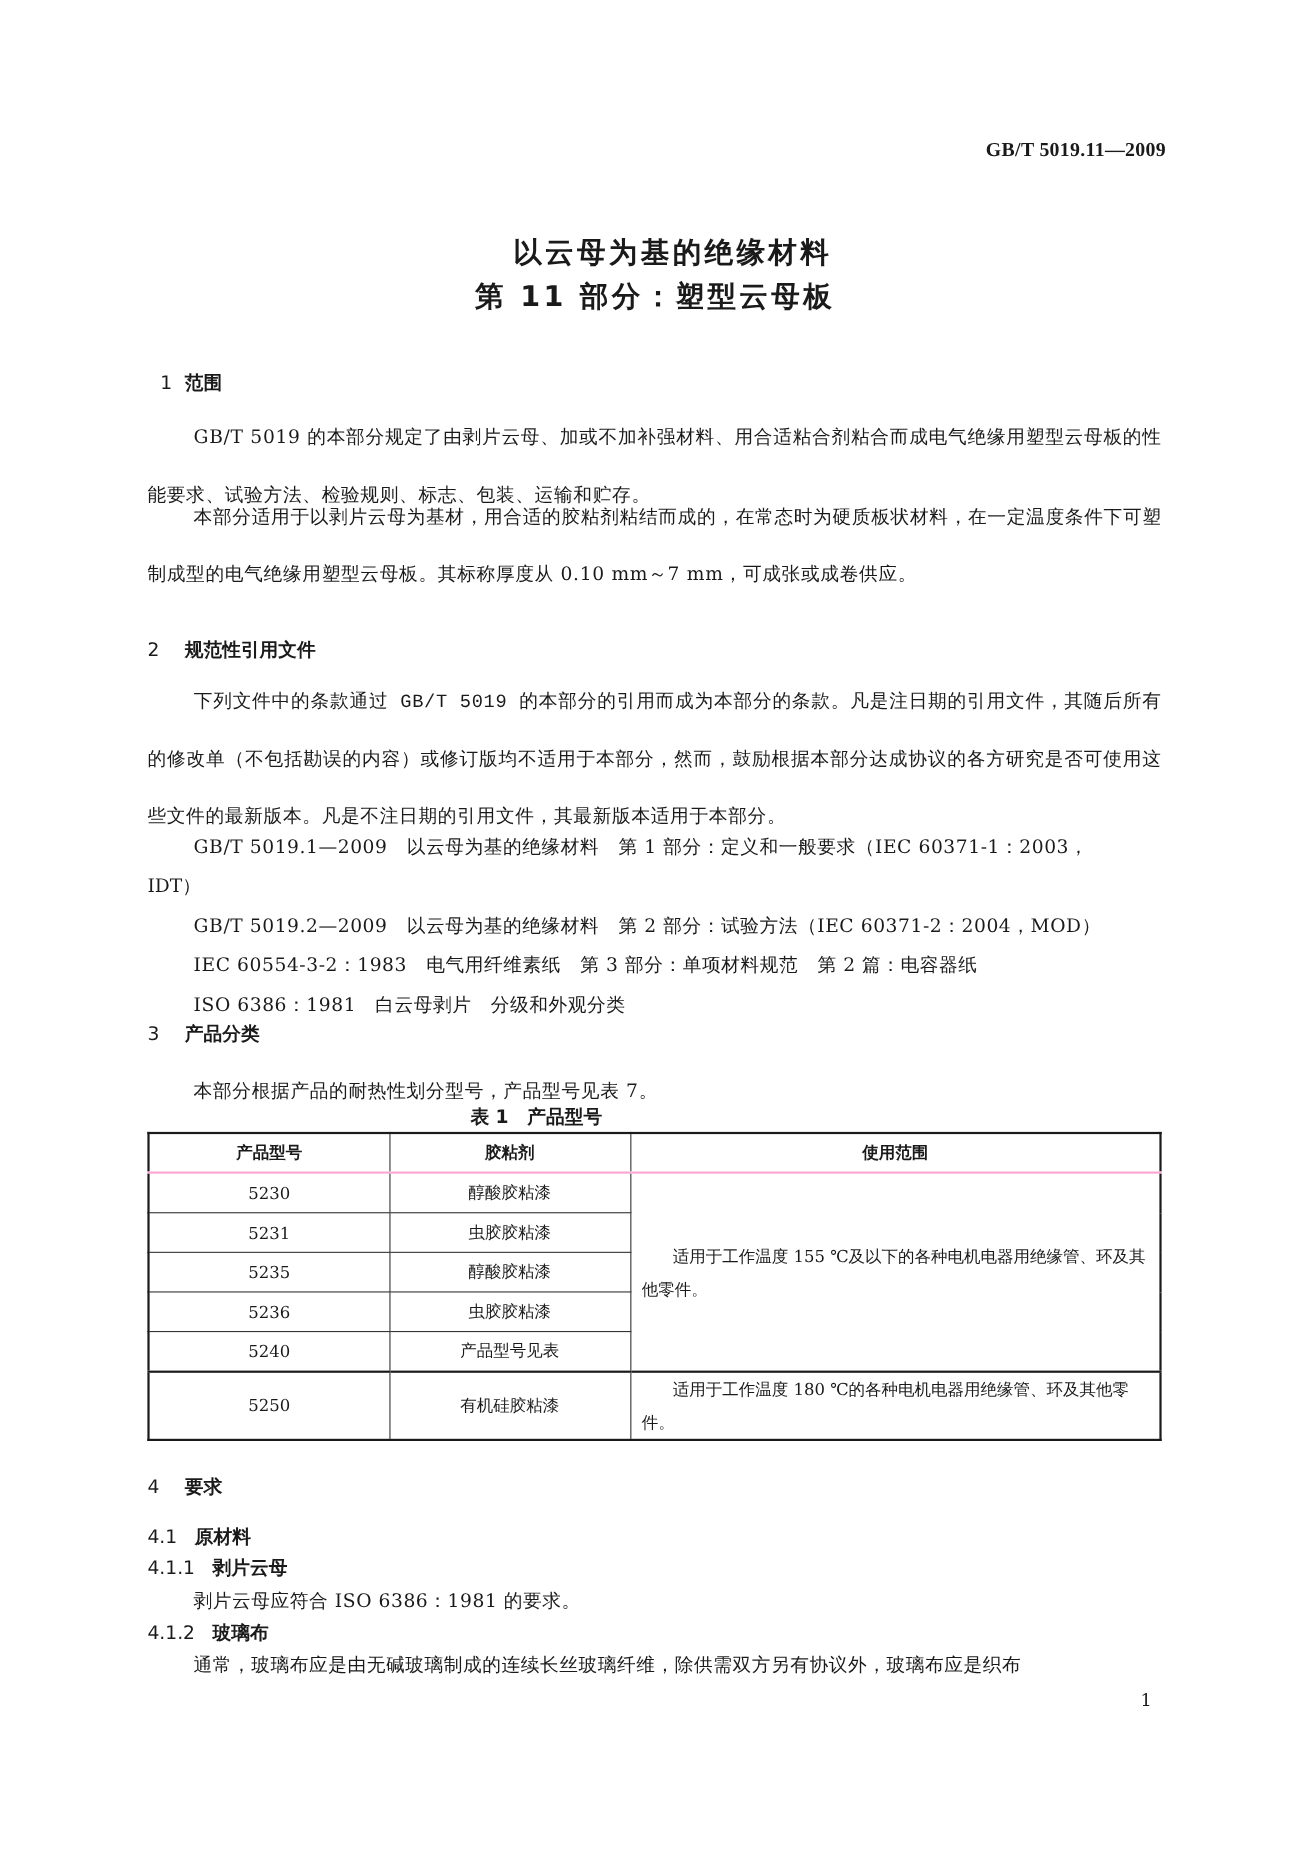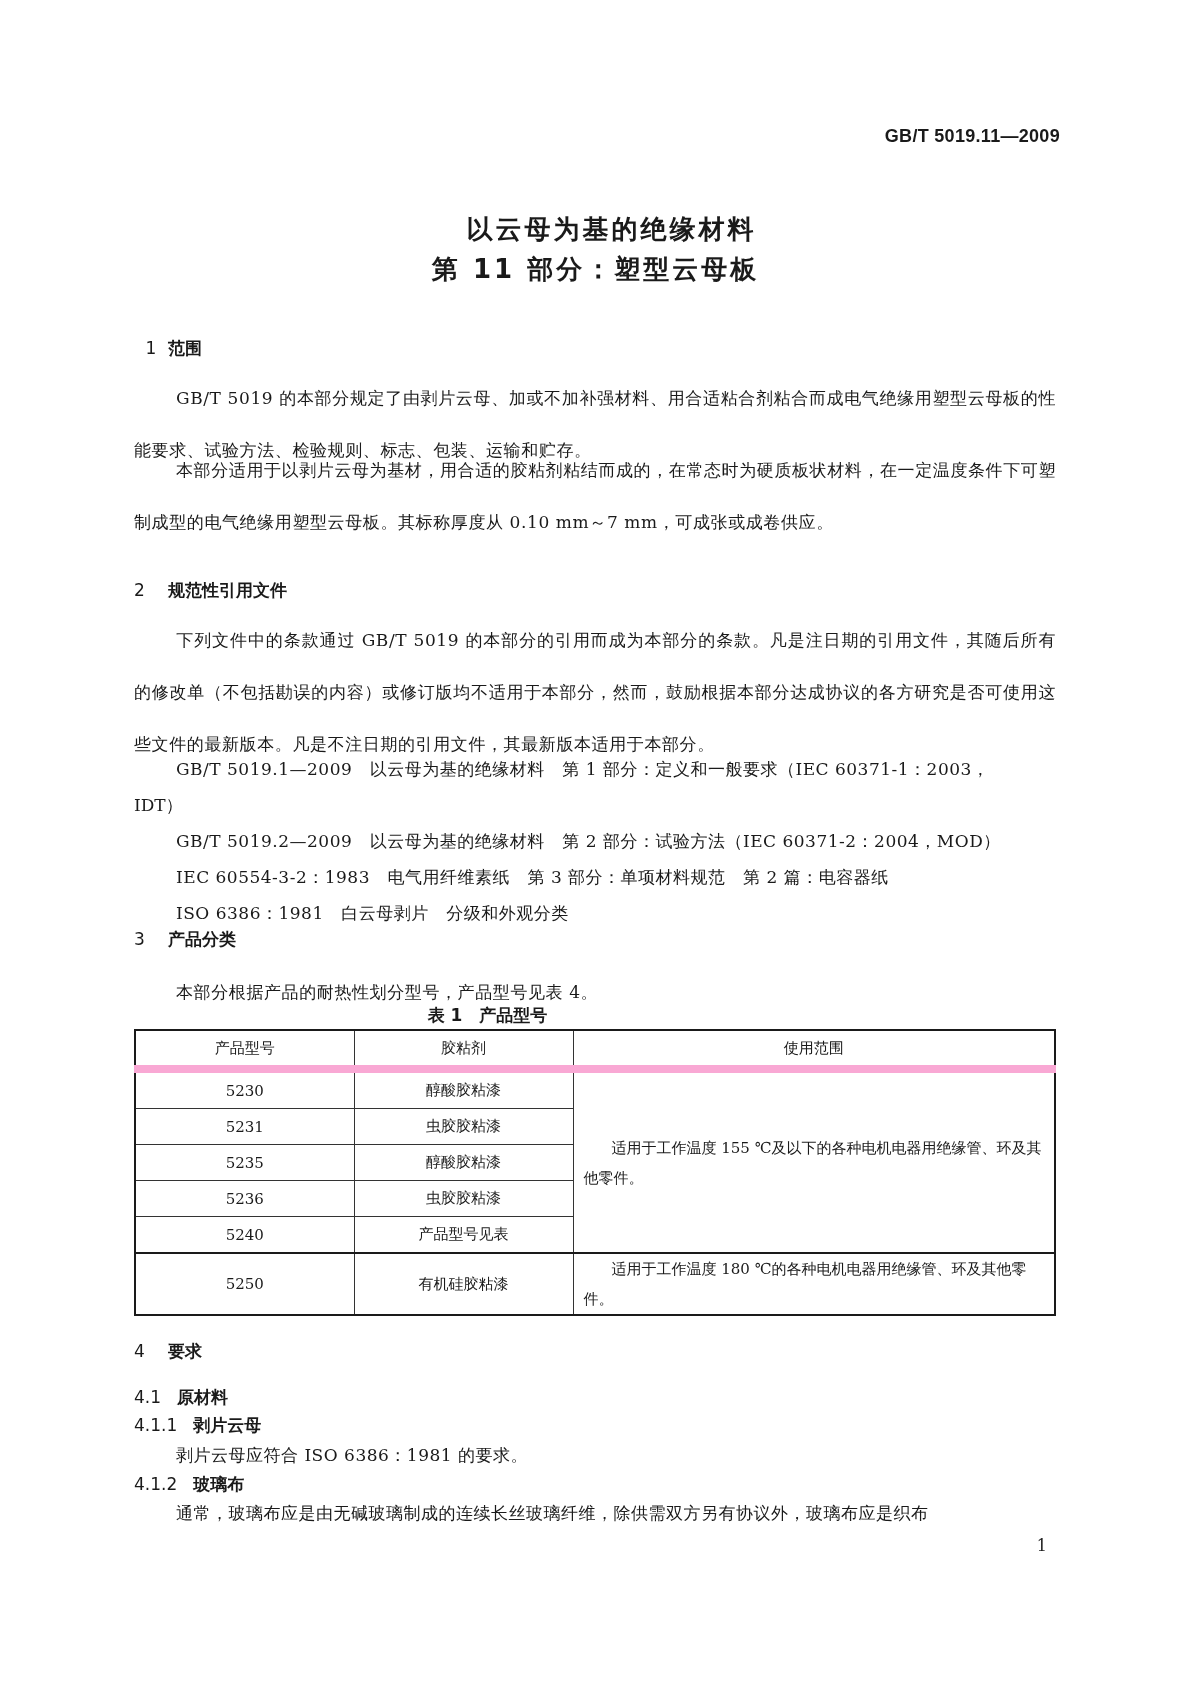--- a/index.html
+++ b/index.html
@@ -1,33 +1,33 @@
 <!DOCTYPE html>
 <html><head>
 <meta charset="utf-8">
 <style>
   html, body { margin: 0; padding: 0; background: #ffffff; }
   body { width: 1191px; height: 1684px; position: relative; overflow: hidden;
          font-family: "DejaVu Serif", "Liberation Serif", serif; color: #1a1a1a; }
   .abs { position: absolute; }
-  .std-code { right: 131px; top: 126px; font-size: 18px; font-family: Liberation Sans, sans-serif; font-weight: bold; letter-spacing: 0.3px; }
+  .std-code { right: 131px; top: 126px; font-size: 18px; font-family: Liberation Serif, serif; font-weight: bold; letter-spacing: 0.3px; }
   .title { left: 0; width: 1191px; text-align: center; font-family: "DejaVu Sans", "Liberation Sans", sans-serif; font-size: 26px; font-weight: bold; letter-spacing: 3px; }
   .h1 { left: 134px; font-family: "DejaVu Sans", "Liberation Sans", sans-serif; font-size: 17px; font-weight: bold; }
   .h1 .num { display: inline-block; width: 34px; font-weight: normal; }
   .h2 { left: 134px; font-family: "DejaVu Sans", "Liberation Sans", sans-serif; font-size: 17px; font-weight: bold; }
   .h2 .num { display: inline-block; margin-right: 16px; font-weight: normal; }
   .para { left: 134px; width: 922px; font-size: 17px; line-height: 52px; text-align: justify; letter-spacing: 0.6px; }
   .para .indent { display: inline-block; width: 42px; }
   .ref { left: 176px; font-size: 17px; letter-spacing: 0.5px; white-space: nowrap; }
   .ref-cont { left: 134px; font-size: 17px; }
   .table-caption { left: 0; width: 975px; text-align: center; font-family: "DejaVu Sans", "Liberation Sans", sans-serif; font-size: 17px; font-weight: bold; top: 1004px; }
   table.prod { position: absolute; left: 134px; top: 1029px; width: 922px; border-collapse: collapse;
                border: 2px solid #1a1a1a; font-size: 15px; }
   table.prod th, table.prod td { border: 1px solid #333; text-align: center; font-weight: normal; padding: 0; }
-  table.prod thead th { height: 34px; border-bottom: 8px solid #f9a8d4; }
+  table.prod thead th { height: 34px; border-bottom: 2px solid #f9a8d4; font-weight: bold; }
   table.prod td { height: 35px; }
   table.prod tr.last td { border-top: 2px solid #1a1a1a; height: 56px; }
   table.prod td.scope { text-align: left; padding: 0 8px 0 10px; line-height: 30px; vertical-align: middle; }
   table.prod td.scope .indent { display: inline-block; width: 28px; }
   .page-num { right: 144px; top: 1536px; font-size: 16px; }
 </style>
 </head>
 <body>
 
 <div class="abs std-code">GB/T 5019.11—2009</div>
@@ -41,34 +41,34 @@
 <div class="abs para" style="top:372px;">
   <span class="indent"></span><span>GB/T 5019 的本部分规定了由剥片云母、加或不加补强材料、用合适粘合剂粘合而成电气绝缘用塑型云母板的性能要求、试验方法、检验规则、标志、包装、运输和贮存。</span>
 </div>
 <div class="abs para" style="top:444px;">
   <span class="indent"></span><span>本部分适用于以剥片云母为基材，用合适的胶粘剂粘结而成的，在常态时为硬质板状材料，在一定温度条件下可塑制成型的电气绝缘用塑型云母板。其标称厚度从 0.10 mm～7 mm，可成张或成卷供应。</span>
 </div>
 
 <div class="abs h1" style="top:579px;">
   <span class="num">2</span><span>规范性引用文件</span>
 </div>
-<div class="abs para" style="top:614px;">
+<div class="abs para" style="top:614px;font-family:Liberation Mono, monospace;">
   <span class="indent"></span><span>下列文件中的条款通过 GB/T 5019 的本部分的引用而成为本部分的条款。凡是注日期的引用文件，其随后所有的修改单（不包括勘误的内容）或修订版均不适用于本部分，然而，鼓励根据本部分达成协议的各方研究是否可使用这些文件的最新版本。凡是不注日期的引用文件，其最新版本适用于本部分。</span>
 </div>
 <div class="abs ref" style="top:758px;">GB/T 5019.1—2009　以云母为基的绝缘材料　第 1 部分：定义和一般要求（IEC 60371-1：2003，</div>
 <div class="abs ref-cont" style="top:794px;">IDT）</div>
 <div class="abs ref" style="top:830px;">GB/T 5019.2—2009　以云母为基的绝缘材料　第 2 部分：试验方法（IEC 60371-2：2004，MOD）</div>
 <div class="abs ref" style="top:866px;">IEC 60554-3-2：1983　电气用纤维素纸　第 3 部分：单项材料规范　第 2 篇：电容器纸</div>
 <div class="abs ref" style="top:902px;">ISO 6386：1981　白云母剥片　分级和外观分类</div>
 
 <div class="abs h1" style="top:928px;">
   <span class="num">3</span><span>产品分类</span>
 </div>
 <div class="abs para" style="top:966px;">
-  <span class="indent"></span><span>本部分根据产品的耐热性划分型号，产品型号见表 4。</span>
+  <span class="indent"></span><span>本部分根据产品的耐热性划分型号，产品型号见表 7。</span>
 </div>
 
 <div class="abs table-caption">表 1　产品型号</div>
 
 <table class="prod">
   <colgroup>
     <col style="width:219px">
     <col style="width:219px">
     <col>
   </colgroup>

